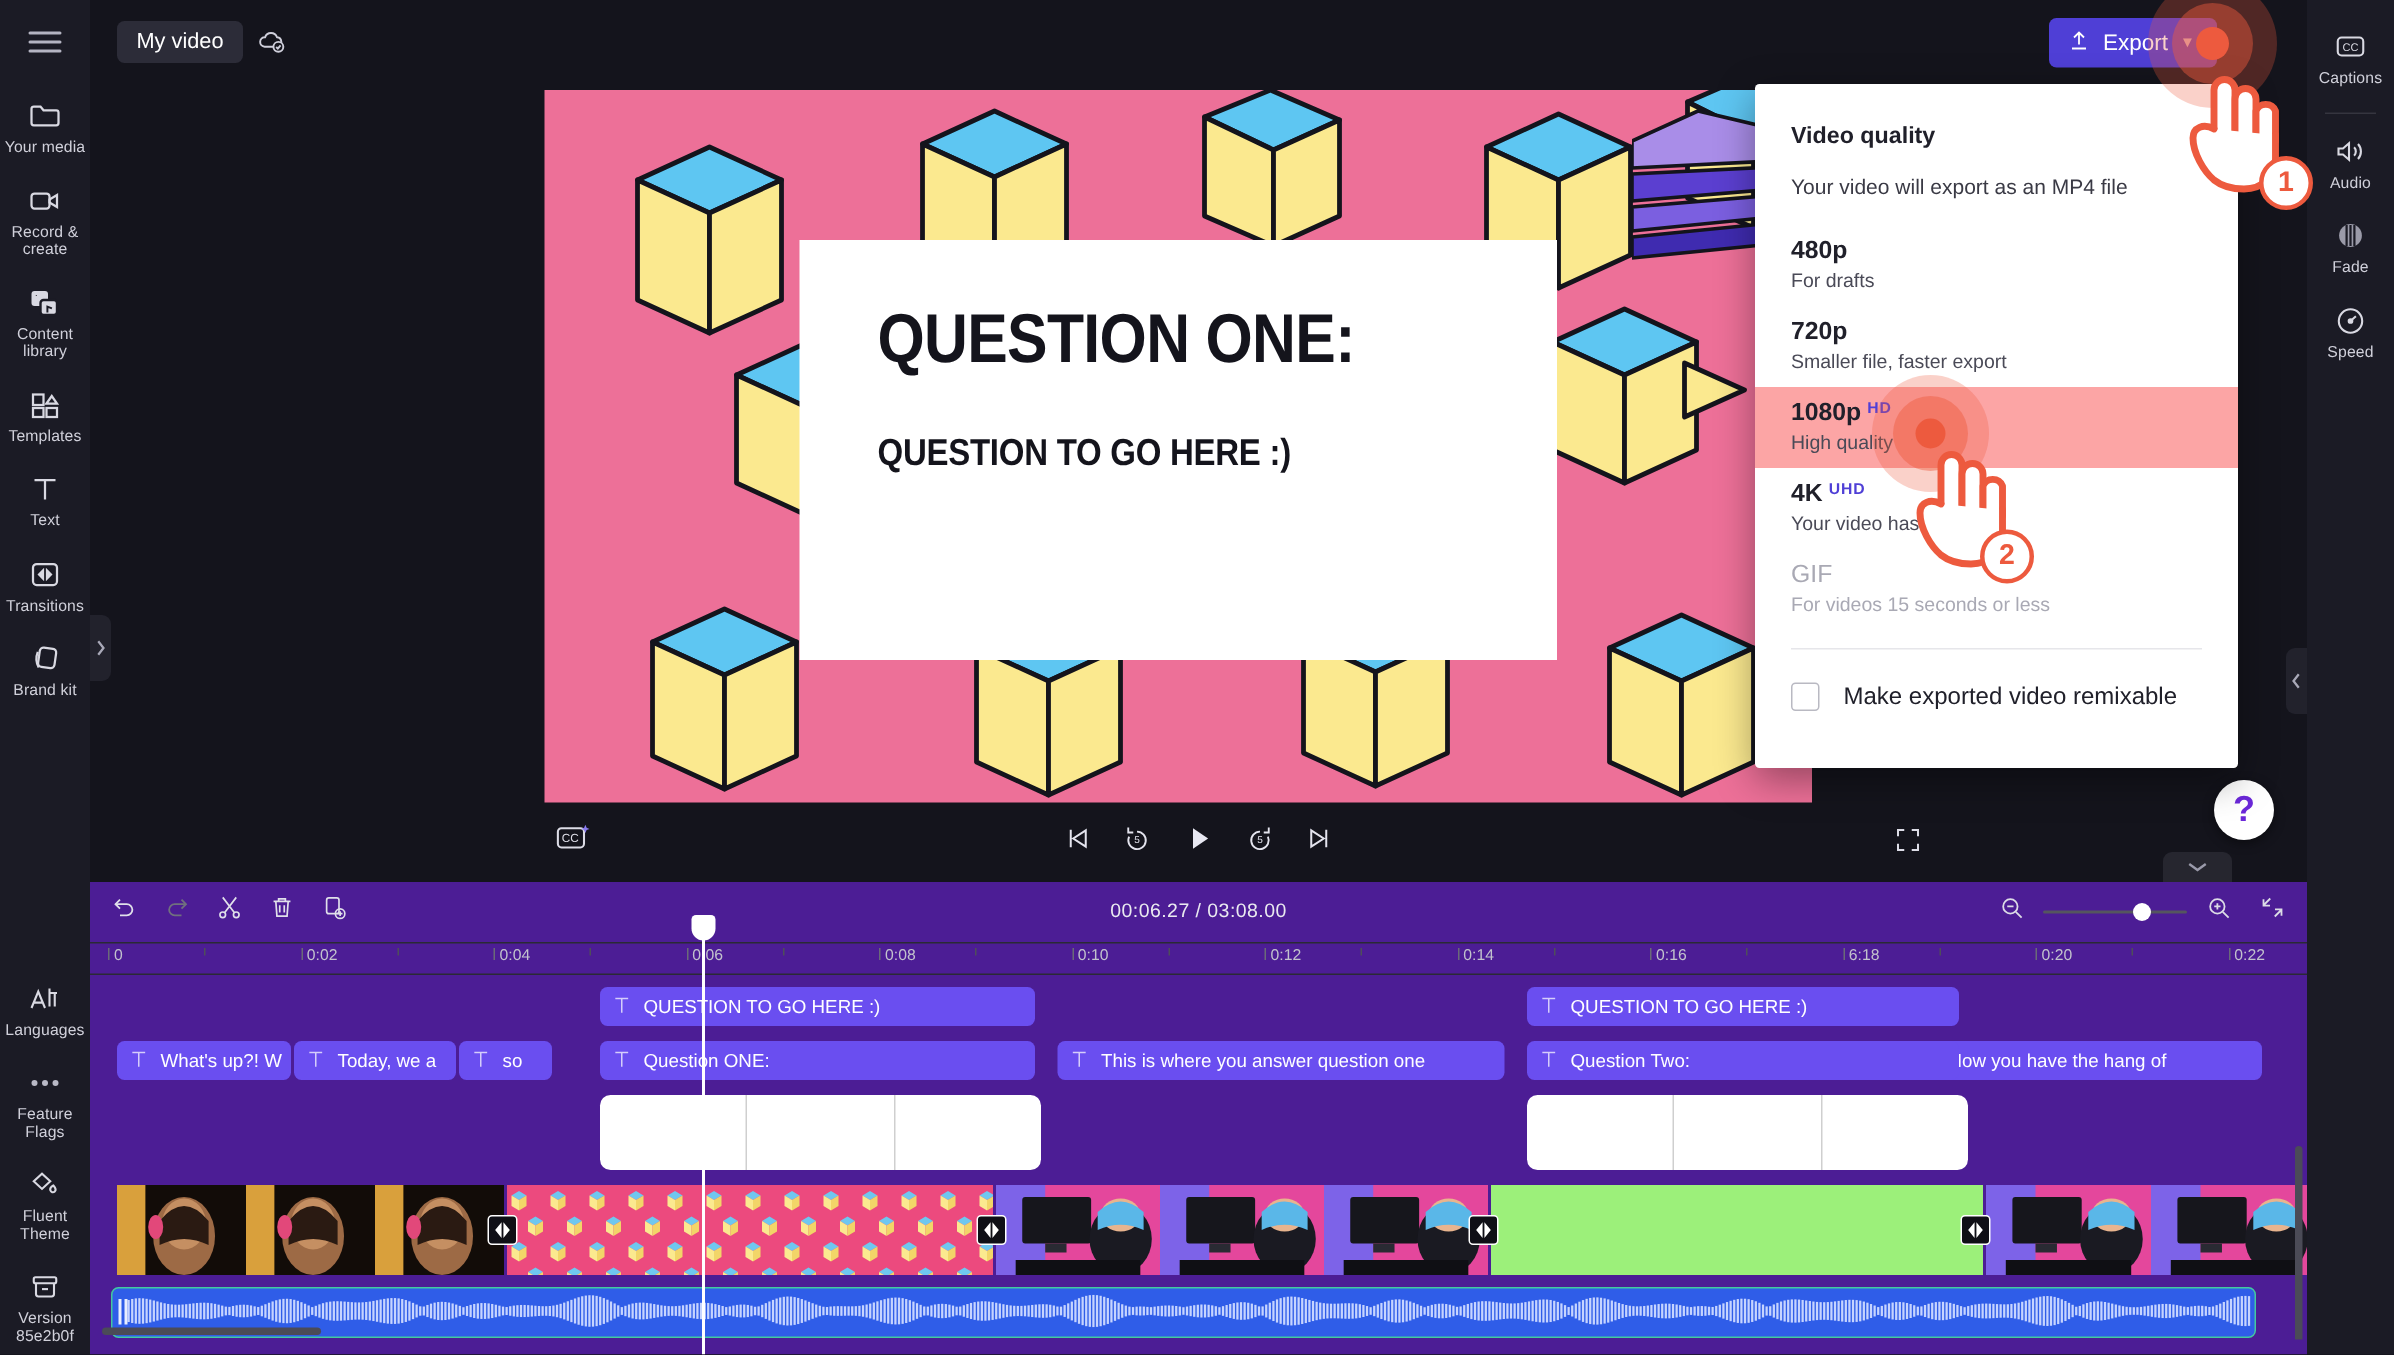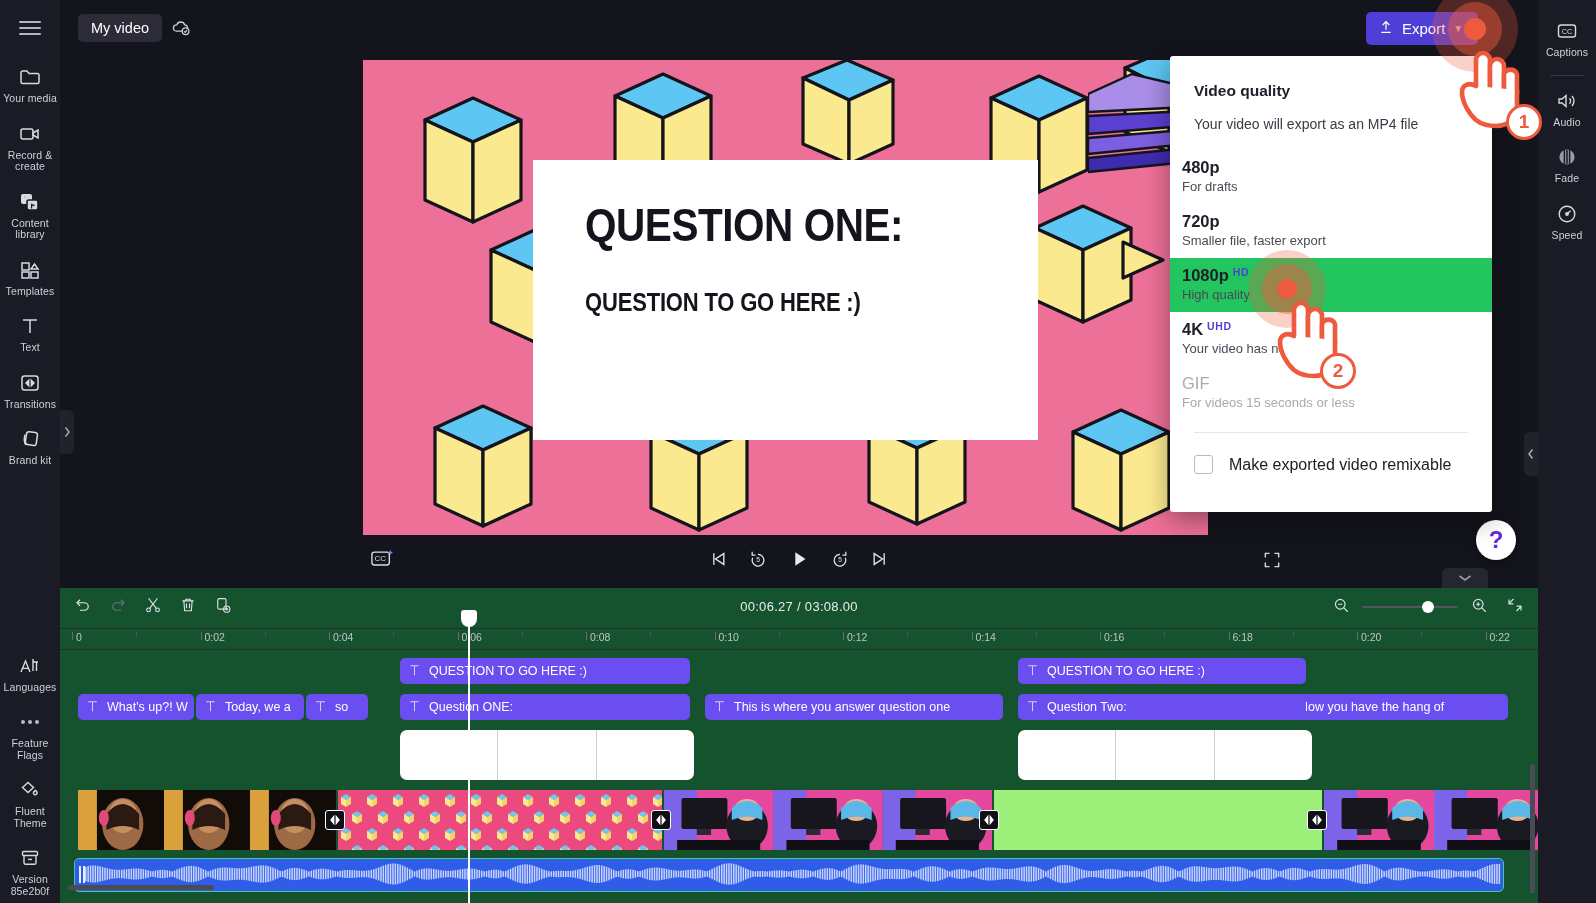--- a/index.html
+++ b/index.html
@@ -110,22 +110,22 @@
     font-size: 24px; font-weight: 700; color: #6b28d9;
   }
 
   
   .export-menu {
     position: absolute; left: 1170px; top: 56px; width: 322px; height: 456px; background: #fff;
     border-radius: 3px; box-shadow: 0 8px 26px rgba(0,0,0,.38); z-index: 10; overflow: hidden;
   }
   .em-title { padding: 26px 24px 0; font-size: 15.5px; font-weight: 700; color: #20202a; }
   .em-sub { padding: 16px 24px 18px; font-size: 14px; color: #3a3a45; }
-  .em-opt { padding: 8px 12px 10px; cursor: pointer; }
-  .em-opt.sel { background: #22c55e; }
+  .em-opt { padding: 8px 24px 10px; cursor: pointer; }
+  .em-opt.sel { background: #fca5a5; }
   .em-opt .o1 { font-size: 16.5px; font-weight: 700; color: #20202a; display: flex; align-items: flex-start; gap: 4px; }
   .em-opt .o1 sup { font-size: 10.5px; font-weight: 700; color: #4f3fd6; letter-spacing: .6px; }
   .em-opt .o2 { font-size: 13px; color: #4a4a57; margin-top: 2px; }
   .em-opt.dis .o1 { color: #a9a9b4; font-weight: 400; font-size: 16.5px; }
   .em-opt.dis .o2 { color: #a9a9b4; }
   .em-div { height: 1px; background: #e6e6ea; margin: 12px 24px 0; }
   .em-check { display: flex; align-items: center; gap: 16px; padding: 22px 24px 0; cursor: pointer; }
   .em-box { width: 19px; height: 19px; border: 1.6px solid #b9b9c2; border-radius: 3px; background: #fff; flex: 0 0 auto; }
   .em-check span { font-size: 16px; color: #20202a; }
 
@@ -135,21 +135,21 @@
   .pulse .p2 { position: absolute; border-radius: 50%; background: rgba(237,90,62,.45); }
   .pulse .p3 { position: absolute; border-radius: 50%; background: #ed5a3e; }
   .hand { position: absolute; z-index: 15; pointer-events: none; }
   .badge {
     position: absolute; width: 36px; height: 36px; border-radius: 50%; background: #fff;
     border: 3px solid #ed5a3e; color: #ed5a3e; font-size: 19px; font-weight: 700;
     display: flex; align-items: center; justify-content: center; z-index: 16; pointer-events: none;
   }
 
   
-  .tl-wrap { position: absolute; left: 60px; top: 588px; right: 58px; bottom: 0; background: #14532d; }
+  .tl-wrap { position: absolute; left: 60px; top: 588px; right: 58px; bottom: 0; background: #4c1d95; }
   .tl-toolbar { position: relative; height: 40px; }
   .tl-tools { position: absolute; left: 14px; top: 8px; display: flex; gap: 17px; align-items: center; }
   .tl-tools span { cursor: pointer; display: flex; align-items: center; }
   .tl-time {
     position: absolute; left: 50%; transform: translateX(-50%); top: 11px;
     font-size: 13px; color: #eaeaf0; letter-spacing: .3px; white-space: nowrap;
   }
   .tl-zoom { position: absolute; right: 14px; top: 8px; display: flex; gap: 12px; align-items: center; }
   .zs-track { width: 96px; height: 2px; background: #55555f; position: relative; border-radius: 1px; cursor: pointer; }
   .zs-knob { position: absolute; left: 60px; top: -5px; width: 12px; height: 12px; border-radius: 50%; background: #fff; }

